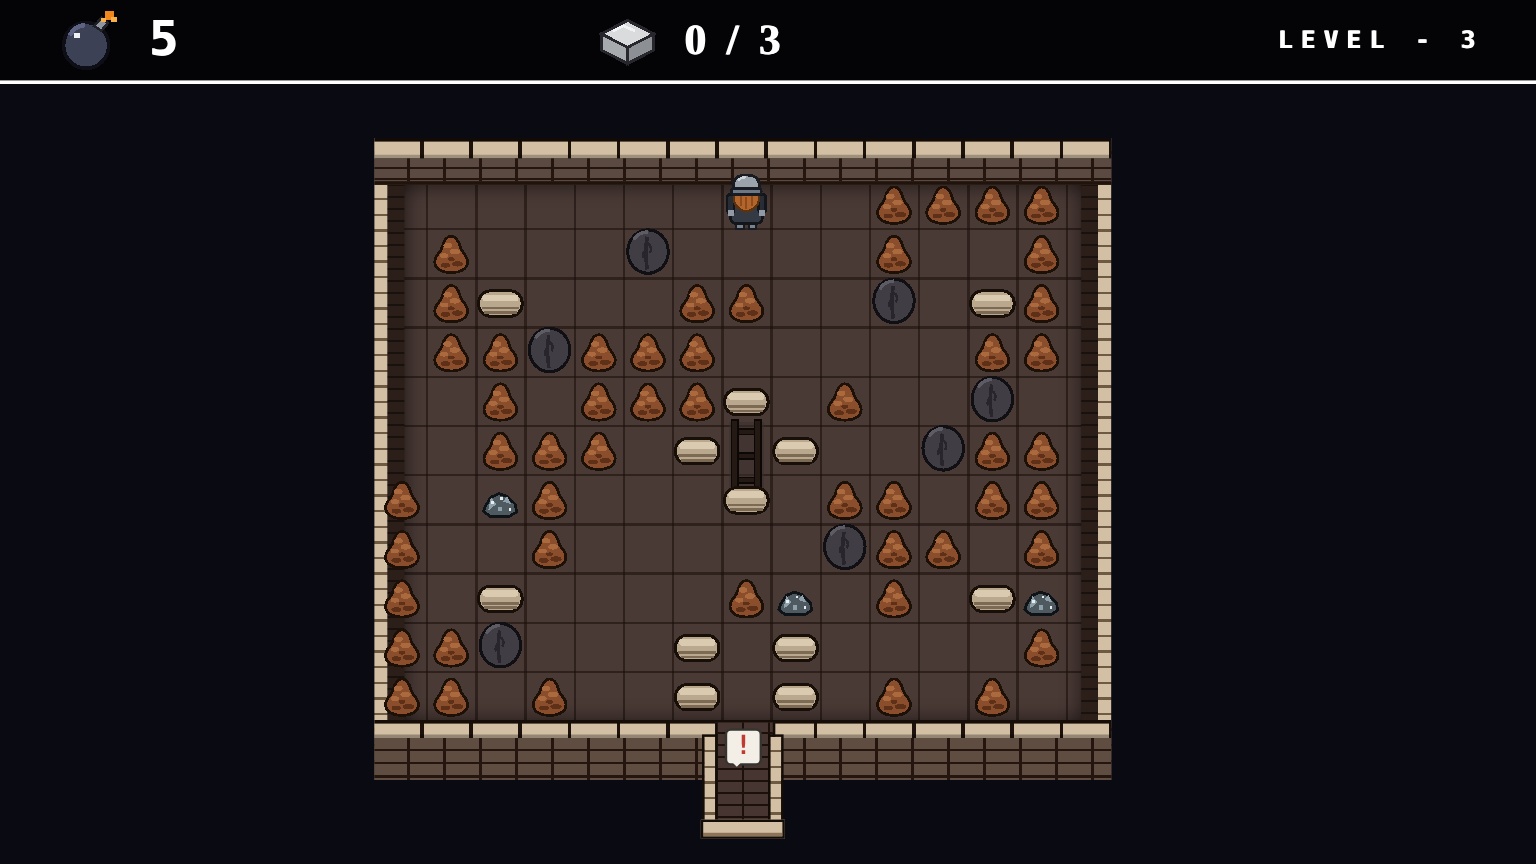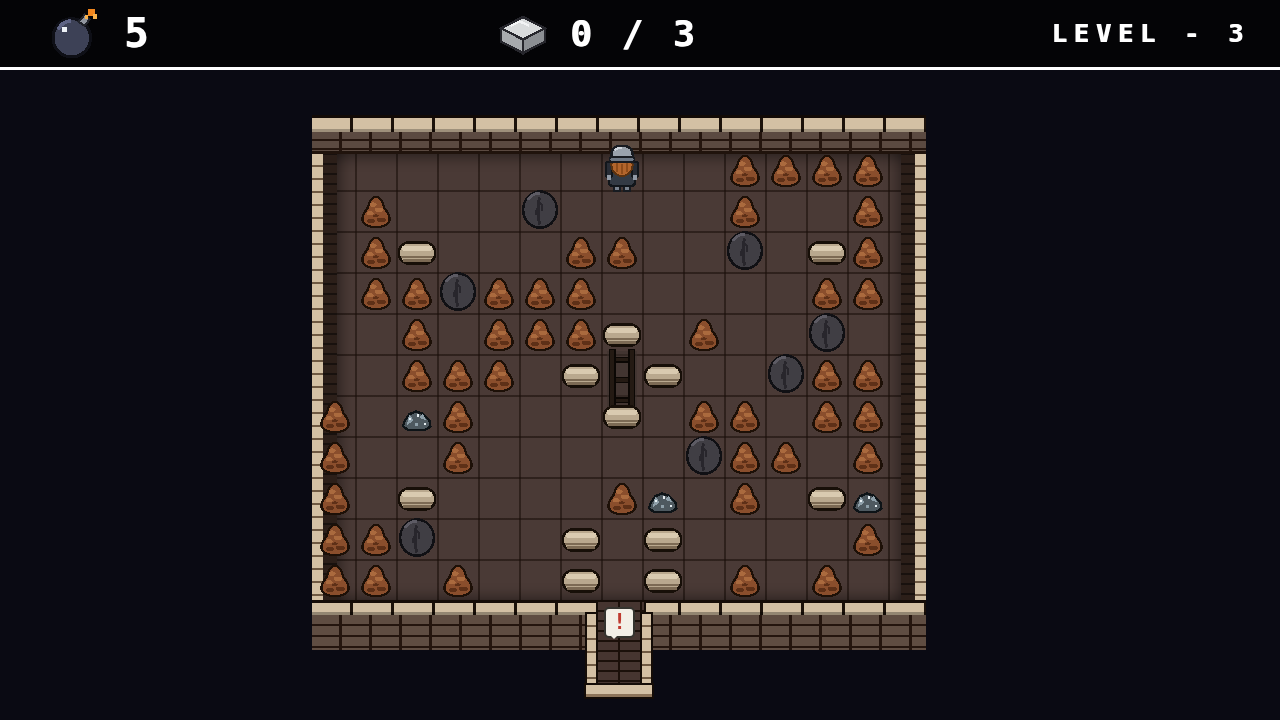--- a/index.html
+++ b/index.html
@@ -18,22 +18,22 @@
   }
   .hud-icon{position:absolute;}
   .hud-icon svg{display:block;width:100%;height:100%;shape-rendering:crispEdges;}
   .bomb-ico{left:50px;top:8px;width:48px;height:52px;}
   .stone-ico{left:498px;top:14px;width:50px;height:42px;}
   .hud-text{
     position:absolute;color:var(--hud_text,#fff);font-weight:700;
     line-height:67px;white-space:pre;text-shadow:1px 0 0 var(--hud_text,#fff);
   }
   .bomb-count{left:124px;font-size:40px;}
-  .stone-count{left:570px;font-size:36px;letter-spacing:4px;}
-  .level-label{right:30px;font-size:25px;letter-spacing:7px;}
+  .stone-count{left:570px;font-size:36px;letter-spacing:4px;font-family:Liberation Serif, serif;}
+  .level-label{right:44px;font-size:20px;letter-spacing:7px;}
   
   .room{position:absolute;left:312px;top:115px;width:614px;height:535px;z-index:10;}
   .floor{
     position:absolute;left:22px;top:34px;width:570px;height:453px;
     background-color:var(--floor,#4a3a36);
     background-image:
       repeating-linear-gradient(to right, rgba(24,13,8,.55) 0 2px, transparent 2px 41px),
       repeating-linear-gradient(to bottom, rgba(24,13,8,.55) 0 2px, transparent 2px 41px);
     background-position:21px 0,0 0;
     box-shadow:

